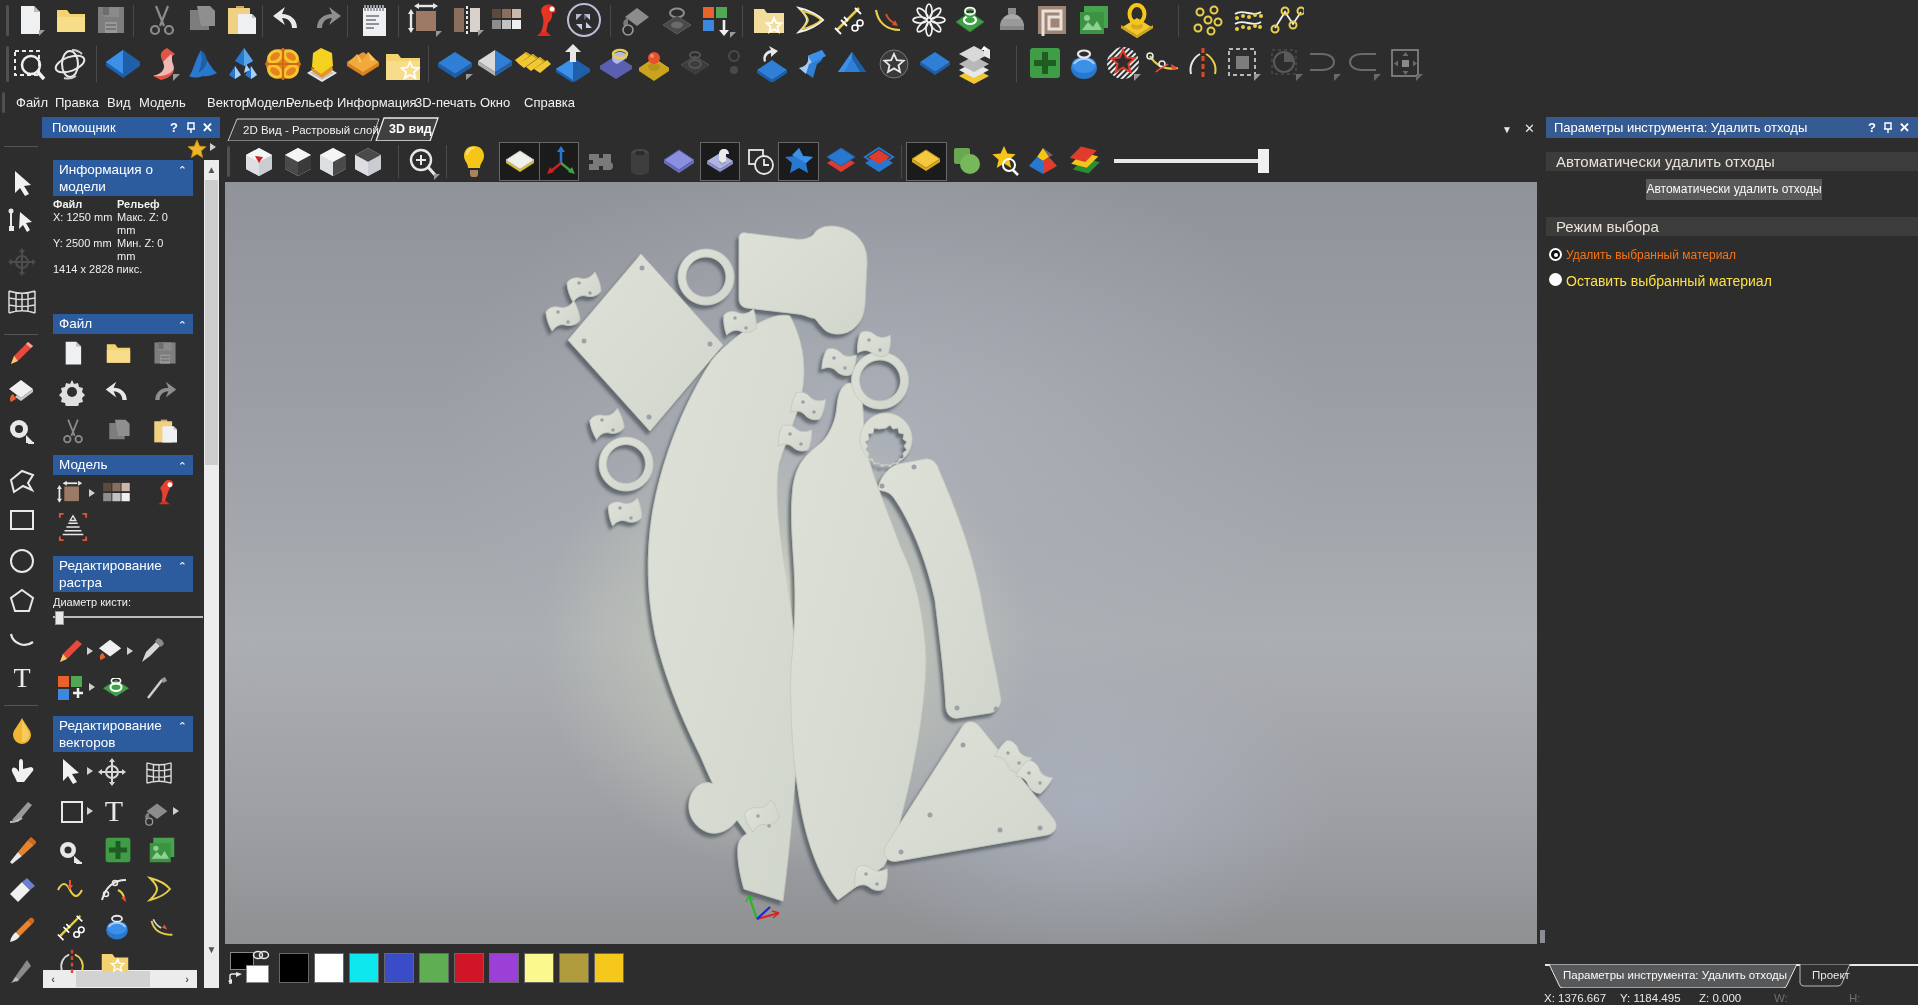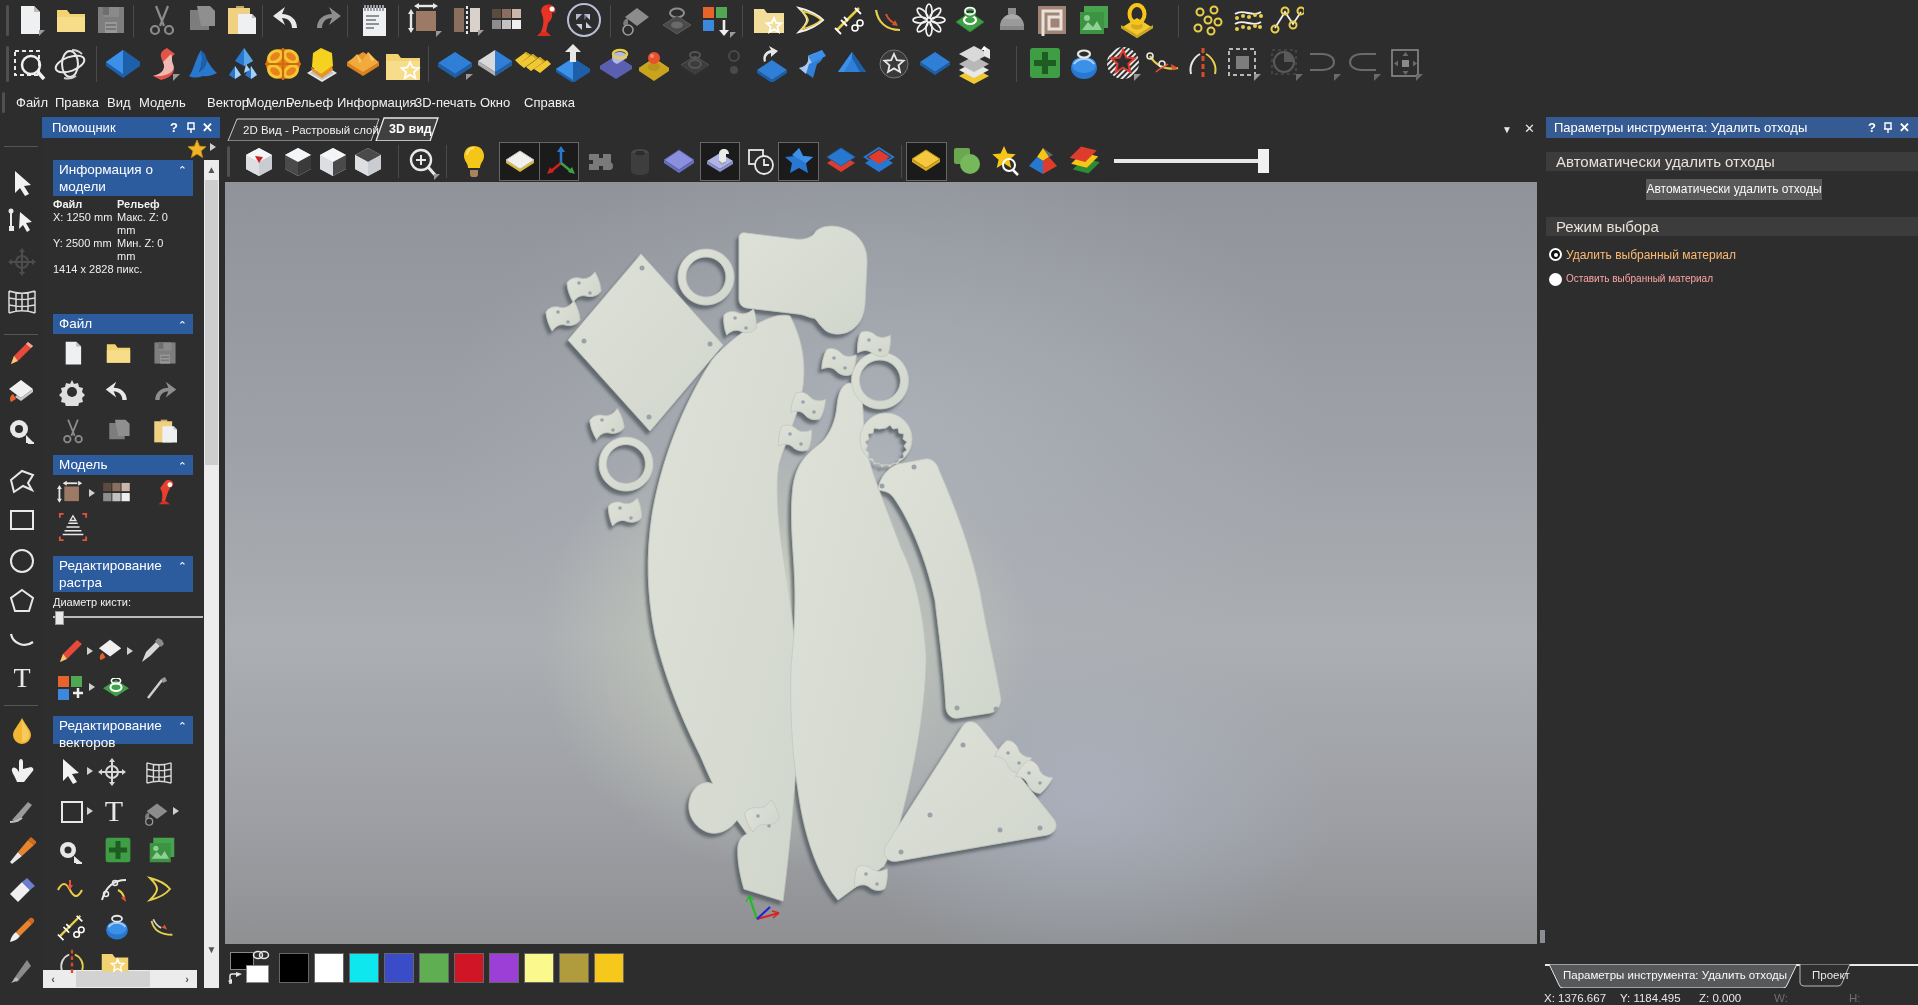--- a/index.html
+++ b/index.html
@@ -704,21 +704,21 @@
 <svg class="ic" style="left:100px;top:678px" width="32" height="24" viewBox="0 0 34 26">
     <path d="M17 2l14 9-14 9L3 11z" fill="#3fa046"></path>
     <ellipse cx="17" cy="10" rx="6" ry="4" fill="none" stroke="#fff" stroke-width="2.2"></ellipse>
     <ellipse cx="17" cy="3" rx="5" ry="3" fill="none" stroke="#fff" stroke-width="1.8"></ellipse>
   </svg>
 <svg class="ic" style="left:144px;top:676px" width="24" height="26" viewBox="0 0 24 26">
     <path d="M4 22L18 4" stroke="#cfcfcf" stroke-width="2.5"></path>
     <path d="M17 3l4-2 2 4-4 2z" fill="#9a9a9a"></path>
   </svg>
 
-<div class="bluehdr" style="left:53px;top:716px;width:140px;height:28px">Редактирование векторов<span class="chev" style="top:2px">⌃</span></div>
+<div class="bluehdr" style="left:53px;top:716px;width:140px;height:36px">Редактирование векторов<span class="chev" style="top:2px">⌃</span></div>
 <svg class="ic" style="left:60px;top:758px" width="24" height="26" viewBox="0 0 24 26">
     <path d="M3 1l16 14-7 1 5 8-4 2-5-8-5 5z" fill="#f2f2f2"></path>
   </svg>
 <svg class="ic" style="left:86px;top:766px" width="8" height="10" viewBox="0 0 8 10">
     <path d="M1 1l6 4-6 4z" fill="#cfcfcf"></path>
   </svg>
 <svg class="ic" style="left:98px;top:758px" width="28" height="28" viewBox="0 0 28 28">
     <g stroke="#d8d8d8" stroke-width="2" fill="none">
       <path d="M14 2v24M2 14h24"></path>
       <circle cx="14" cy="14" r="6"></circle>
@@ -1101,23 +1101,23 @@
 <svg style="position:absolute;right:25px;top:5px" width="10" height="12" viewBox="0 0 10 12">
       <path d="M2 1h6v6H2zM1 7h8M5 7v4" stroke="#fff" stroke-width="1.4" fill="none"></path>
     </svg>
 <span style="position:absolute;right:8px;top:3px;font-weight:bold">✕</span>
   </div>
 <div class="rhdr" style="top:152px">Автоматически удалить отходы</div>
 <div class="abs" style="left:1646px;top:179px;width:176px;height:21px;background:#595959;color:#fafafa;font-size:12px;text-align:center;line-height:21px">Автоматически удалить отходы</div>
 <div class="rhdr" style="top:217px">Режим выбора</div>
 <div class="abs" style="left:1549px;top:248px;width:13px;height:13px;border-radius:50%;background:#111;border:2px solid #fff"></div>
 <div class="abs" style="left:1553.5px;top:252.5px;width:4px;height:4px;border-radius:50%;background:#fff"></div>
-<div class="abs" style="left:1566px;top:248px;color:#fdba74;font-size:12px">Удалить выбранный материал</div>
+<div class="abs" style="left:1566px;top:248px;color:#f97316;font-size:12px">Удалить выбранный материал</div>
 <div class="abs" style="left:1549px;top:273px;width:13px;height:13px;border-radius:50%;background:#fff;border:2px solid #fff"></div>
-<div class="abs" style="left:1566px;top:273px;color:#fca5a5;font-size:10px">Оставить выбранный материал</div>
+<div class="abs" style="left:1566px;top:273px;color:#fde047;font-size:14px">Оставить выбранный материал</div>
 
 <div class="abs" style="left:1545px;top:964px;width:373px;height:2px;background:#e8e8e8"></div>
 <svg class="abs" style="left:1545px;top:964px" width="310" height="24" viewBox="0 0 310 24">
     <path d="M4 0h248l-10 21a4 4 0 0 1 -4 3H18a4 4 0 0 1 -4-3z" fill="#56585a" stroke="#e8e8e8" stroke-width="1"></path>
     <path d="M255 0h50l-8 19a4 4 0 0 1-4 3h-34a4 4 0 0 1-4-3z" fill="#2f2f2f" stroke="#b8b8b8" stroke-width="1"></path>
   </svg>
 <div class="abs" style="left:1563px;top:969px;color:#fafafa;font-size:11.5px">Параметры инструмента: Удалить отходы</div>
 <div class="abs" style="left:1812px;top:969px;color:#e8e8e8;font-size:11.5px">Проект</div>
 <div class="abs" style="left:1544px;top:992px;color:#e8e8e8;font-size:11.5px">X: 1376.667</div>
 <div class="abs" style="left:1620px;top:992px;color:#e8e8e8;font-size:11.5px">Y: 1184.495</div>

